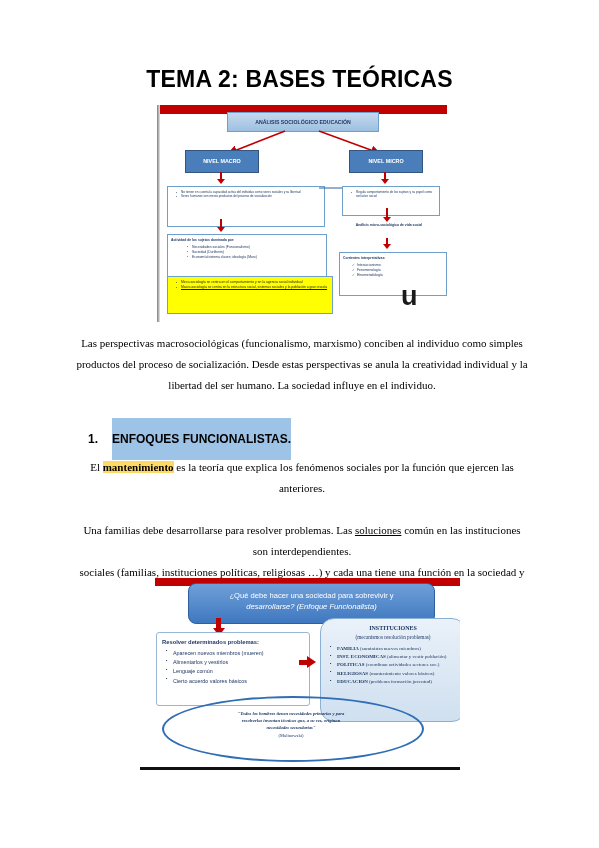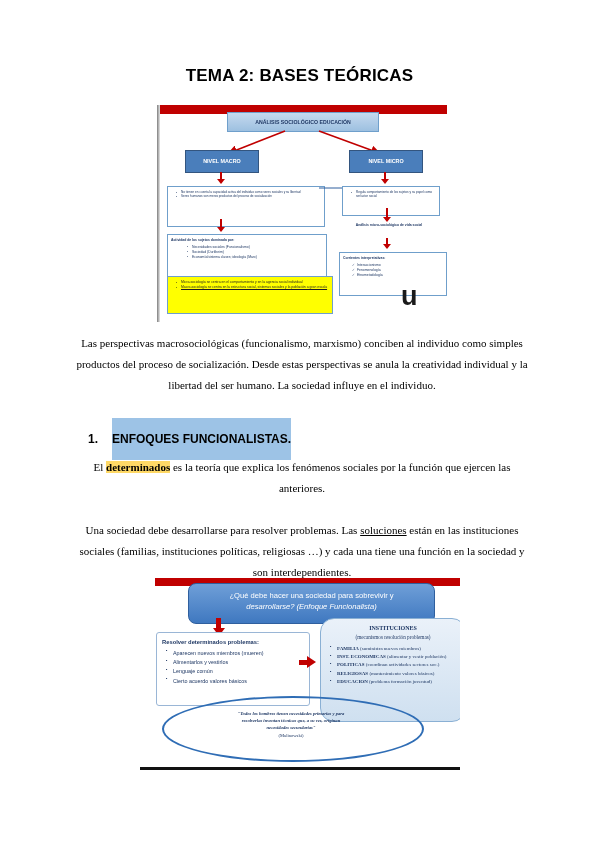--- a/index.html
+++ b/index.html
@@ -23,21 +23,21 @@
   }
 
   
   .doc-title {
     position: absolute;
     left: 0; top: 66px;
     width: 599px;
     text-align: center;
     font-family: "Liberation Sans", sans-serif;
     font-weight: bold;
-    font-size: 17px;
+    font-size: 23px;
     letter-spacing: 0.2px;
   }
 
   
   .fig1 {
     position: absolute;
     left: 157px; top: 105px;
     width: 290px; height: 217px;
     background: #fff;
     overflow: hidden;
@@ -316,28 +316,28 @@
     <div>productos del proceso de socialización. Desde estas perspectivas se anula la creatividad individual y la</div>
     <div>libertad del ser humano. La sociedad influye en el individuo.</div>
   </div>
 
   <div class="heading-row" style="left:88px; top:432px; width:447px;">
     <span style="display:inline-block; width:24px;">1.</span><span class="hl-blue" style="padding:14px 0;">ENFOQUES FUNCIONALISTAS.</span>
   </div>
   <div style="position:absolute; left:111px; top:430px; width:424px; height:17px; background:#9dc3e6; z-index:-1;"></div>
 
   <div class="para" style="left:69px; top:457px; width:466px;">
-    <div><span>El </span><span class="hl-orange">determinados</span><span> es la teoría que explica los fenómenos sociales por la función que ejercen las</span></div>
+    <div><span>El </span><span class="hl-orange">mantenimiento</span><span> es la teoría que explica los fenómenos sociales por la función que ejercen las</span></div>
     <div>anteriores.</div>
   </div>
 
   <div class="para" style="left:69px; top:520px; width:466px;">
-    <div><span>Una sociedad debe desarrollarse para resolver problemas. Las </span><span class="uline">soluciones</span><span> están en las instituciones</span></div>
+    <div><span>Una familias debe desarrollarse para resolver problemas. Las </span><span class="uline">soluciones</span><span> común en las instituciones</span></div>
+    <div>son interdependientes.</div>
     <div>sociales (familias, instituciones políticas, religiosas …) y cada una tiene una función en la sociedad y</div>
-    <div>son interdependientes.</div>
   </div>
 
   <div class="fig2">
     <div class="redbar"></div>
     <div class="leftedge"></div>
 
     <div class="rbox q-box" style="left:48px; top:5px; width:245px; height:33px; padding-top:6px;">
       <div>¿Qué debe hacer una sociedad para sobrevivir y</div>
       <div style="font-style:italic;">desarrollarse? (Enfoque Funcionalista)</div>
     </div>

